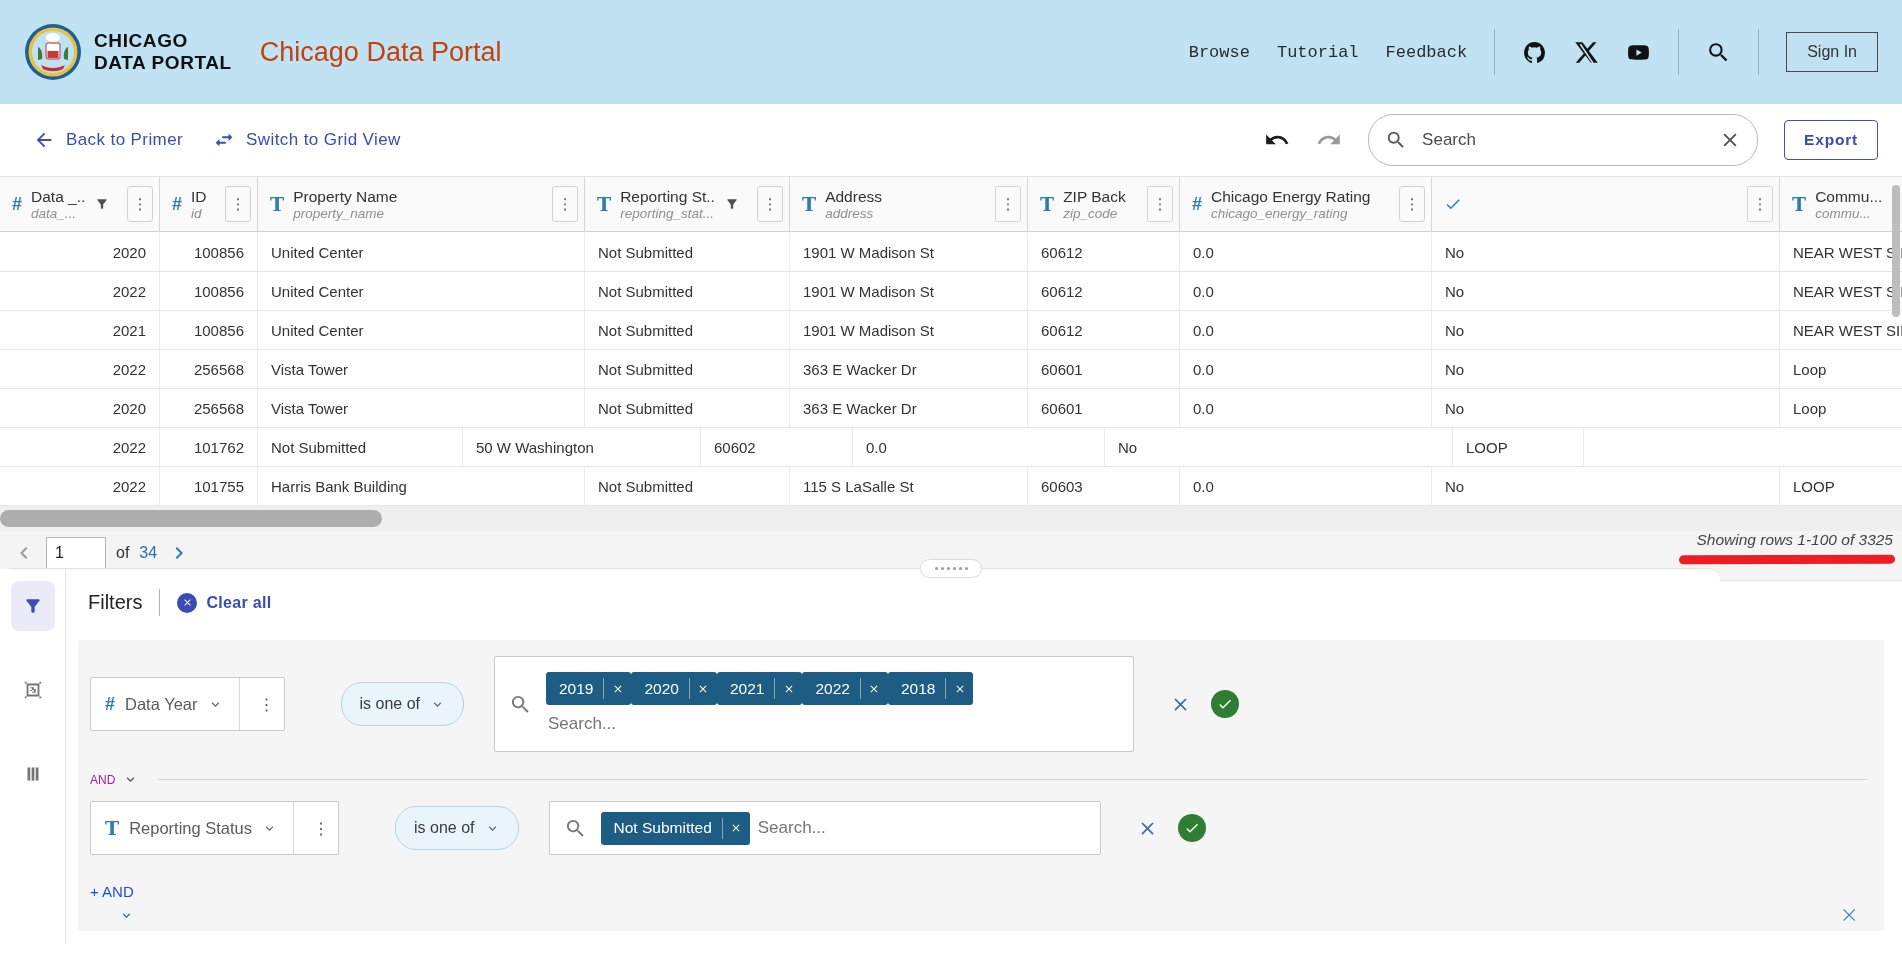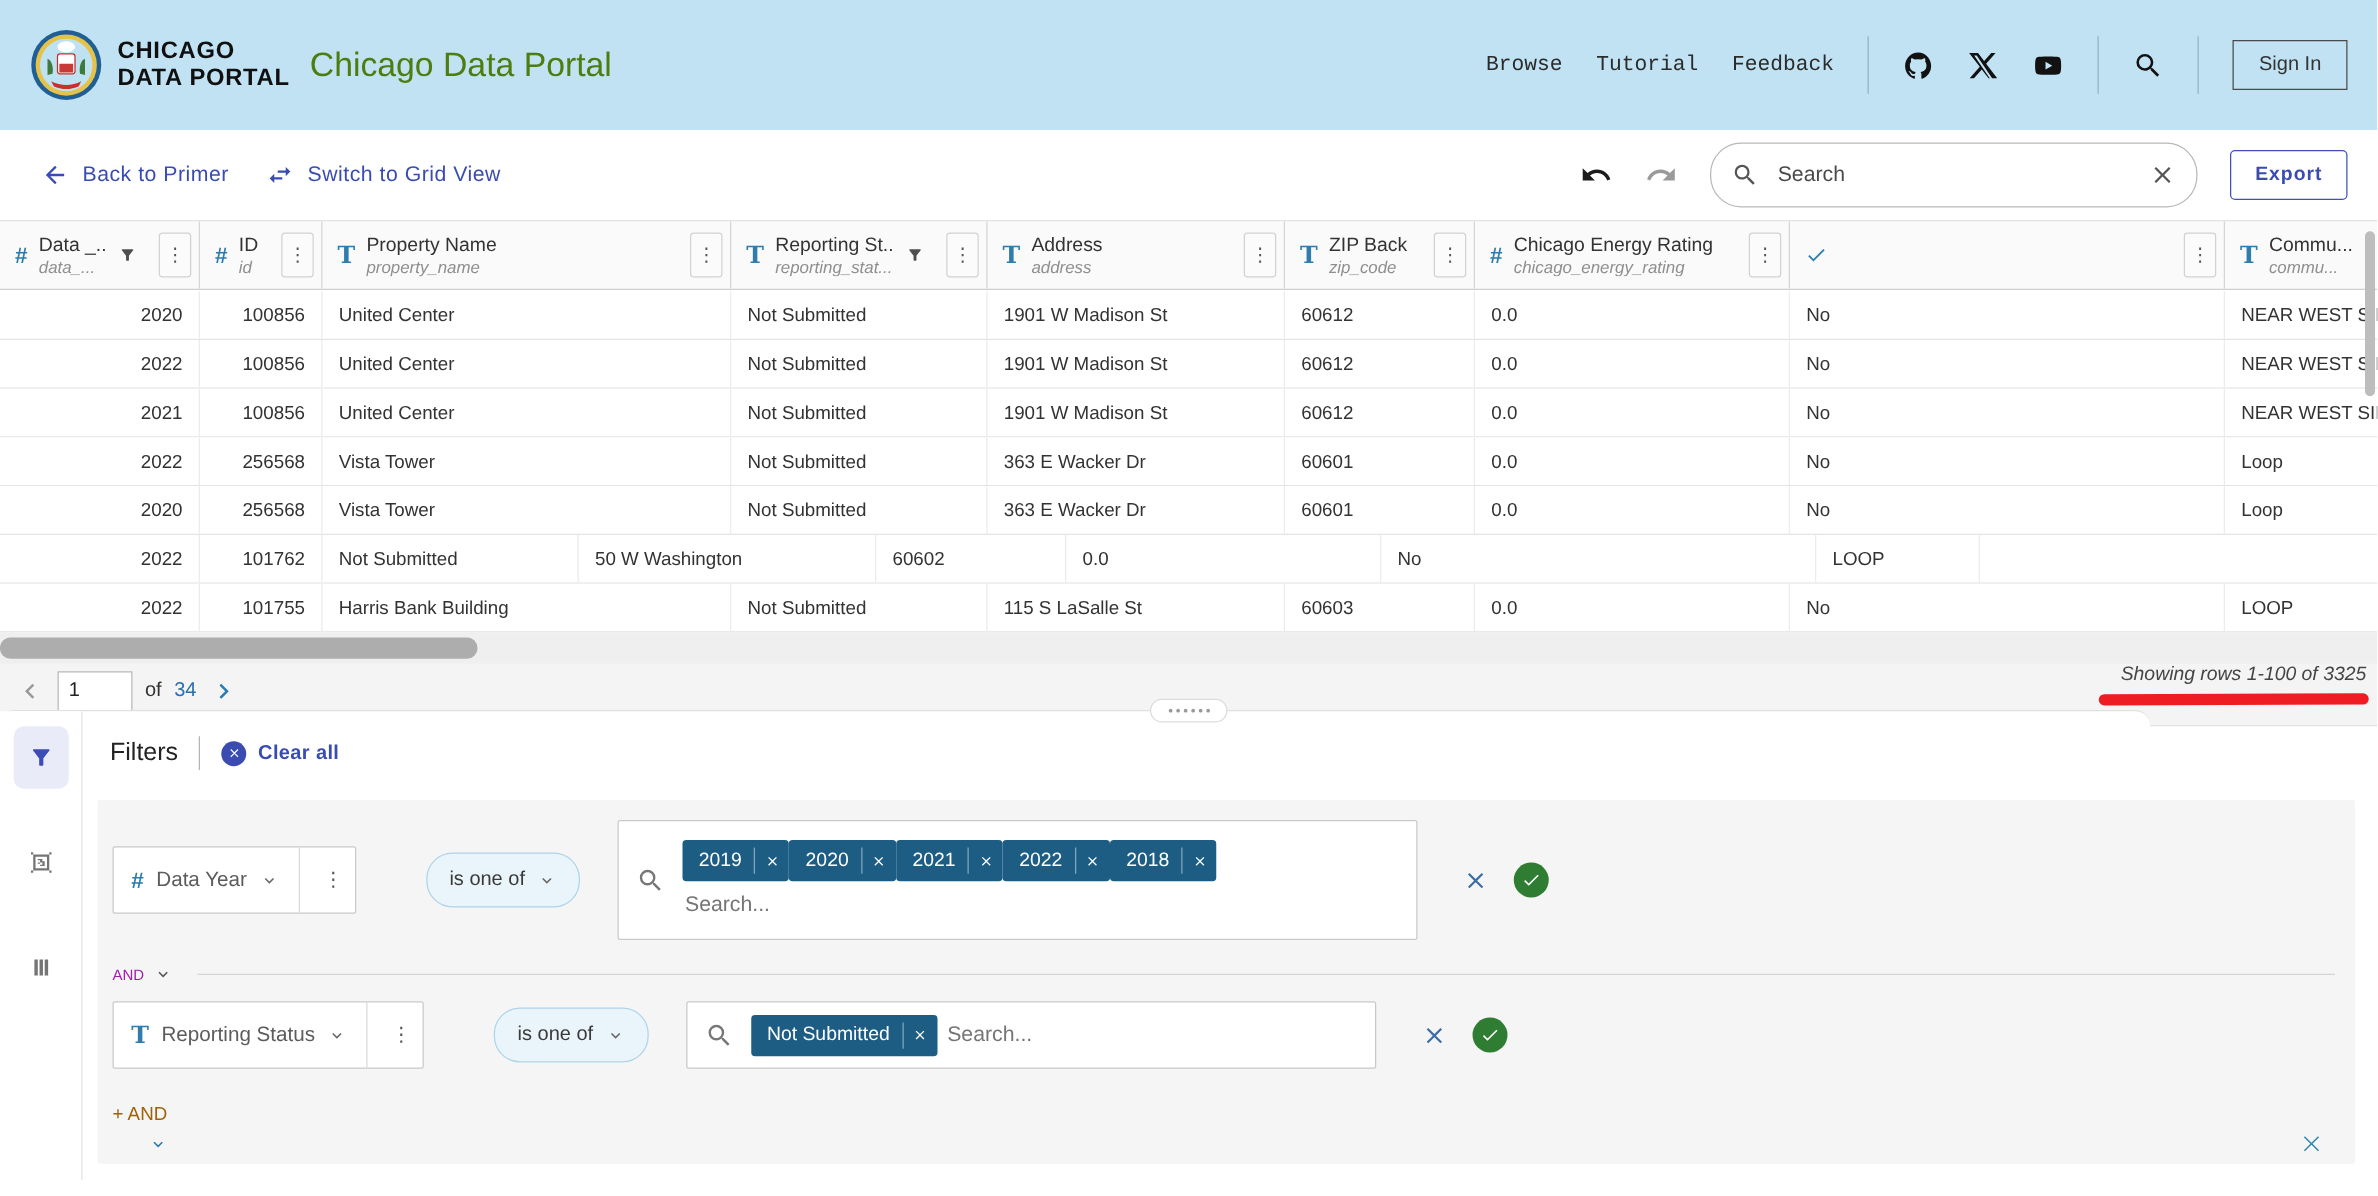--- a/index.html
+++ b/index.html
@@ -3,21 +3,21 @@
 <meta charset="utf-8">
 <style>
   html,body{margin:0;padding:0;background:#fff;font-family:"Liberation Sans",sans-serif;}
   .page{position:relative;width:1902px;height:957px;overflow:hidden;background:#fff;}
   svg{display:block;}
 
   
   .header{position:absolute;left:0;top:0;width:1902px;height:104px;background:#c0e2f3;display:flex;align-items:center;}
   .seal{width:58px;height:58px;margin-left:24px;flex:0 0 auto;}
   .brand{margin-left:12px;font-weight:bold;font-size:19px;line-height:22px;color:#101010;letter-spacing:.6px;white-space:nowrap;}
-  .page-title{margin-left:16px;font-size:27px;color:#4d7c0f;font-weight:400;white-space:nowrap;}
+  .page-title{margin-left:28px;font-size:27px;color:#c2410c;font-weight:400;white-space:nowrap;}
   .hnav{margin-left:auto;display:flex;align-items:center;gap:27px;font-size:17px;color:#2b2b2b;}
   .hnav a{color:#2b2b2b;text-decoration:none;cursor:pointer;font-family:Liberation Mono, monospace;}
   .hdiv{width:1px;height:46px;background:#8fb3c6;}
   .hicon svg{width:25px;height:25px;fill:#121212;}
   .signin{border:1px solid #4a4a4a;background:transparent;color:#333;font-size:16px;padding:10px 20px;margin-right:24px;cursor:pointer;font-family:inherit;}
 
   
   .toolbar{position:absolute;left:0;top:104px;width:1902px;height:72px;background:#fff;display:flex;align-items:center;}
   .tb-link{display:flex;align-items:center;gap:11px;color:#3a4cb1;font-weight:500;font-size:17px;letter-spacing:.4px;cursor:pointer;white-space:nowrap;}
   .tb-link svg{width:22px;height:22px;fill:#3a4cb1;}
@@ -106,21 +106,21 @@
   .frow.short .vbox{height:54px;}
   .frow.short .vplace{margin-left:8px;}
   .fx{background:none;border:none;margin-left:36px;cursor:pointer;padding:0;}
   .fx svg{width:21px;height:21px;fill:#3c6ea5;}
   .fcheck{width:28px;height:28px;border-radius:50%;background:#2e7d32;border:none;margin-left:20px;display:flex;align-items:center;justify-content:center;cursor:pointer;padding:0;}
   .fcheck svg{width:16px;height:16px;fill:#fff;}
   .and-row{display:flex;align-items:center;gap:8px;margin:20px 2px 14px 0;}
   .and-lab{font-size:12px;color:#a21caf;}
   .and-row .chevdn svg{fill:#555;}
   .hline{flex:1;height:1px;background:#d5d5d5;margin-left:12px;}
-  .add-and{display:flex;align-items:flex-end;gap:8px;color:#a16207;font-size:15px;font-weight:500;margin-top:28px;cursor:pointer;width:max-content;flex-direction:column;}
+  .add-and{display:flex;align-items:flex-end;gap:8px;color:#1d4ed8;font-size:15px;font-weight:500;margin-top:28px;cursor:pointer;width:max-content;flex-direction:column;}
   .add-and .chevdn svg{fill:#2878a8;}
   .fclose{position:absolute;right:24px;bottom:6px;background:none;border:none;cursor:pointer;padding:0;}
   .fclose svg{width:20px;height:20px;fill:#2e86ab;}
 </style>
 </head>
 <body>
 
 <div class="page">
 
   <div class="header">

